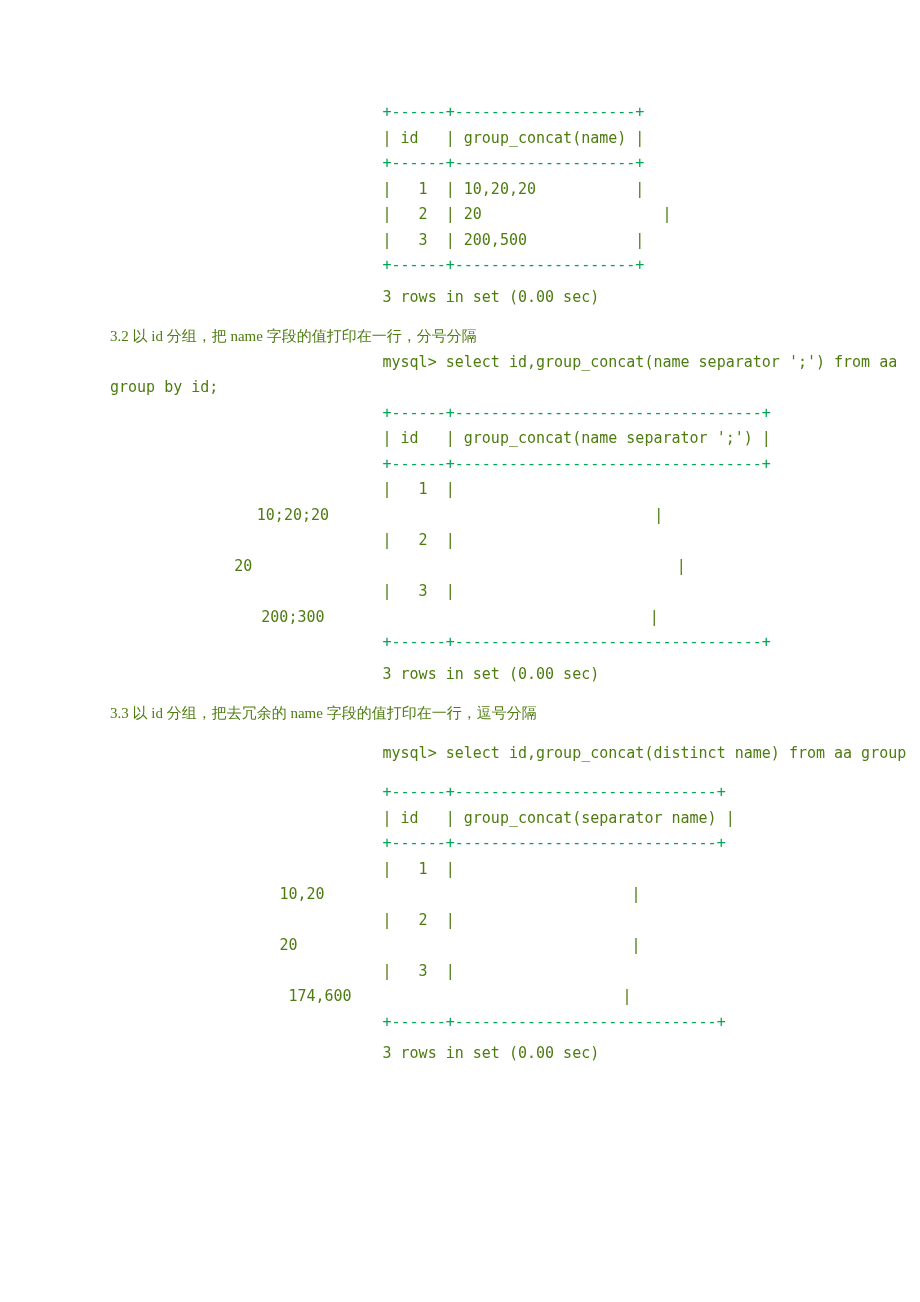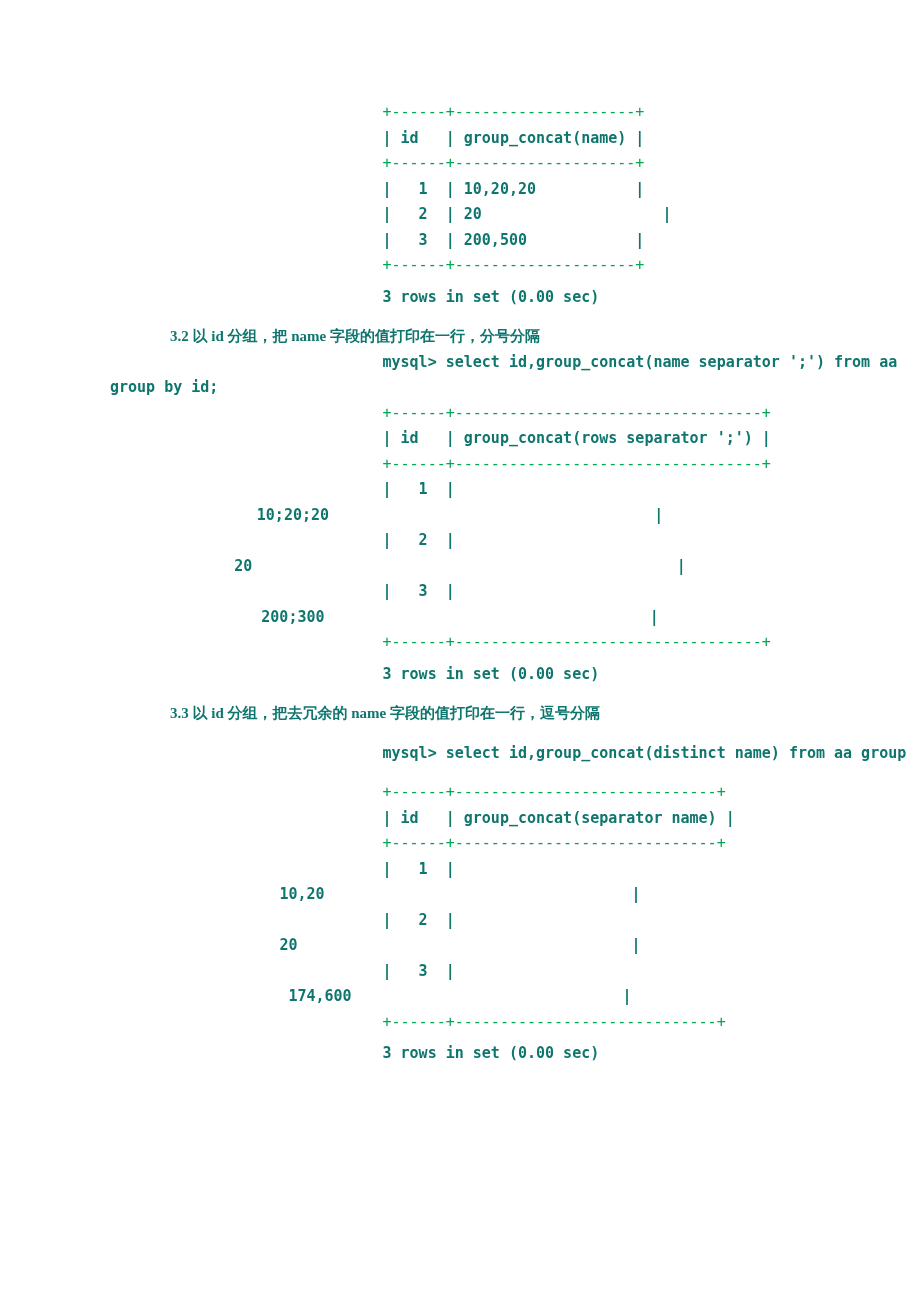--- a/index.html
+++ b/index.html
@@ -9,24 +9,24 @@
     font-family: "SimSun", "宋体", serif;
     font-size: 15px;
     color: #1f4e79;
     width: 920px;
   }
   .page {
     padding: 100px 110px 60px 110px;
     line-height: 1.7;
   }
   .indent0 { margin-left: 0; }
-  .indent1 { margin-left: 60px; }
+  .indent1 { }
   .indent-query { margin-left: 128px; }
   .green { color: #00a651; }
-  .blue { color: #0f766e; font-weight: bold; }
+  .blue { color: #4d7c0f; }
   .line {
     white-space: pre;
     font-family: "SimSun", "宋体", monospace;
     font-size: 15px;
     line-height: 1.7;
   }
   .heading-row {
     margin-top: 14px;
     margin-bottom: 0;
   }
@@ -67,21 +67,21 @@
   <div class="indent-query summary-row">
     <div class="line blue">                3 rows in set (0.00 sec)</div>
   </div>
 
   <div class="indent1 heading-row blue">3.2 以 id 分组，把 name 字段的值打印在一行，分号分隔</div>
   <div class="indent-query blue line">                mysql&gt; select id,group_concat(name separator ';') from aa </div>
   <div class="indent0 blue line">group by id;</div>
 
   <div class="indent-query">
     <div class="line green">                +------+----------------------------------+</div>
-    <div class="line blue">                | id   | group_concat(rows separator ';') |</div>
+    <div class="line blue">                | id   | group_concat(name separator ';') |</div>
     <div class="line green">                +------+----------------------------------+</div>
   </div>
   <div class="row-wrap indent-query blue">                |   1  | </div>
   <div class="row-cont indent0 blue">10;20;20                                    |</div>
   <div class="row-wrap indent-query blue">                |   2  | </div>
   <div class="row-cont indent0 blue">20                                               |</div>
   <div class="row-wrap indent-query blue">                |   3  | </div>
   <div class="row-cont indent0 blue">200;300                                    |</div>
   <div class="indent-query">
     <div class="line green">                +------+----------------------------------+</div>

